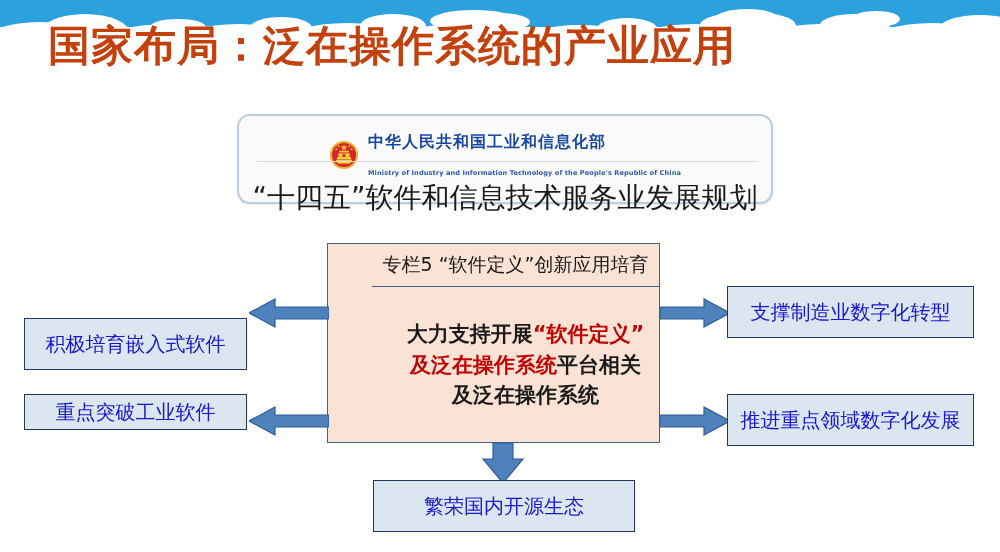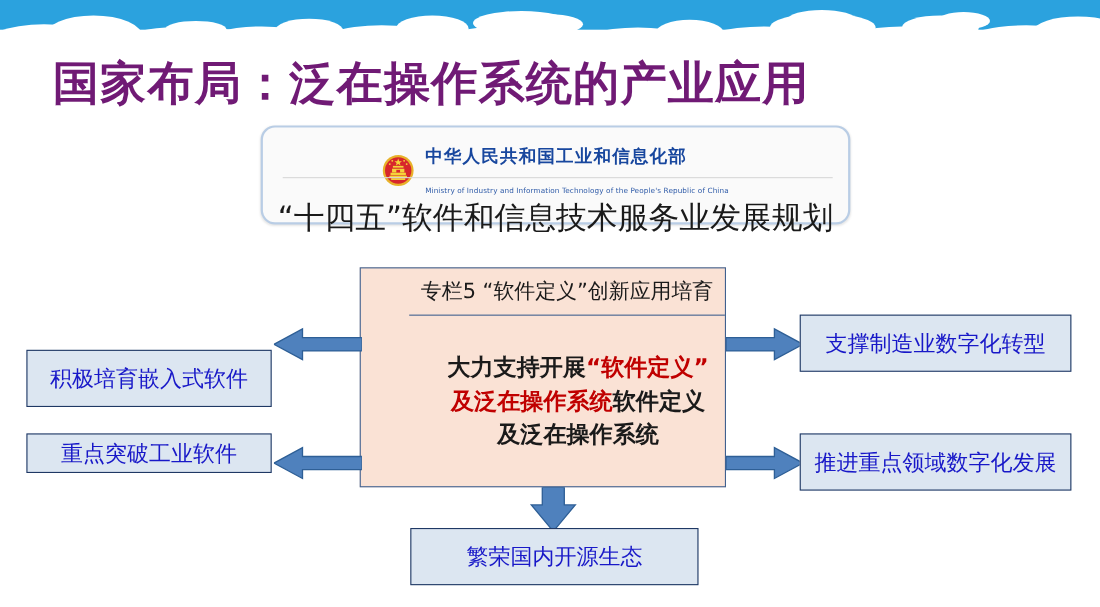--- a/index.html
+++ b/index.html
@@ -25,22 +25,22 @@
   .cloudbase{
     position:absolute;left:0;bottom:0;width:1000px;height:13px;background:#ffffff;
   }
   .fade{
     position:absolute;left:0;top:34px;width:1000px;height:22px;
     background:linear-gradient(to bottom,#ffffff 0%,#ffffff 60%,rgba(255,255,255,0) 100%);
   }
 
   
   .title{
-    position:absolute;left:48px;top:48px;
-    font-size:42px;font-weight:bold;color:#701a75;
+    position:absolute;left:48px;top:18px;
+    font-size:42px;font-weight:bold;color:#c2410c;
     letter-spacing:1px;white-space:nowrap;
     font-family:"DejaVu Sans","Liberation Sans",sans-serif;
   }
 
   
   .miit-card{
     position:absolute;left:237px;top:114px;width:536px;height:90px;
     background:#FAFAFA;
     border:2px solid #B9CDE5;
     border-radius:13px;
@@ -54,21 +54,21 @@
   .emblem{
     width:30px;height:30px;position:relative;flex:0 0 auto;
   }
   .miit-names{display:flex;flex-direction:column;line-height:1;}
   .miit-cn{
     font-size:16px;font-weight:bold;color:#18479E;letter-spacing:1px;
     white-space:nowrap;
   }
   .miit-en{
     font-size:6.6px;color:#2F5BA8;white-space:nowrap;margin-top:20px;
-    letter-spacing:0.1px;font-weight:normal;
+    letter-spacing:0.1px;font-weight:bold;
   }
   .miit-sep{
     position:absolute;left:18px;top:45px;width:500px;height:1px;background:#D8D8D8;
   }
   .miit-plan{
     position:absolute;left:0;top:40px;width:100%;
     text-align:center;font-size:28px;color:#1A1A1A;white-space:nowrap;margin-top:23px;
   }
 
   
@@ -170,21 +170,21 @@
   </div>
 
   <div class="center-box">
     <div class="center-head">专栏5 “软件定义”创新应用培育</div>
     <div class="center-body">
       <div>
         <div>
           <span>大力支持开展</span><span class="hl">“软件定义”</span>
         </div>
         <div>
-          <span class="hl">及泛在操作系统</span><span>软件定义</span>
+          <span class="hl">及泛在操作系统</span><span>平台相关</span>
         </div>
         <div>
           <span>及泛在操作系统</span>
         </div>
       </div>
     </div>
   </div>
 
   <div class="arrow" style="left:249px;top:297px;">
     <svg width="80" height="32" viewBox="0 0 80 32">

